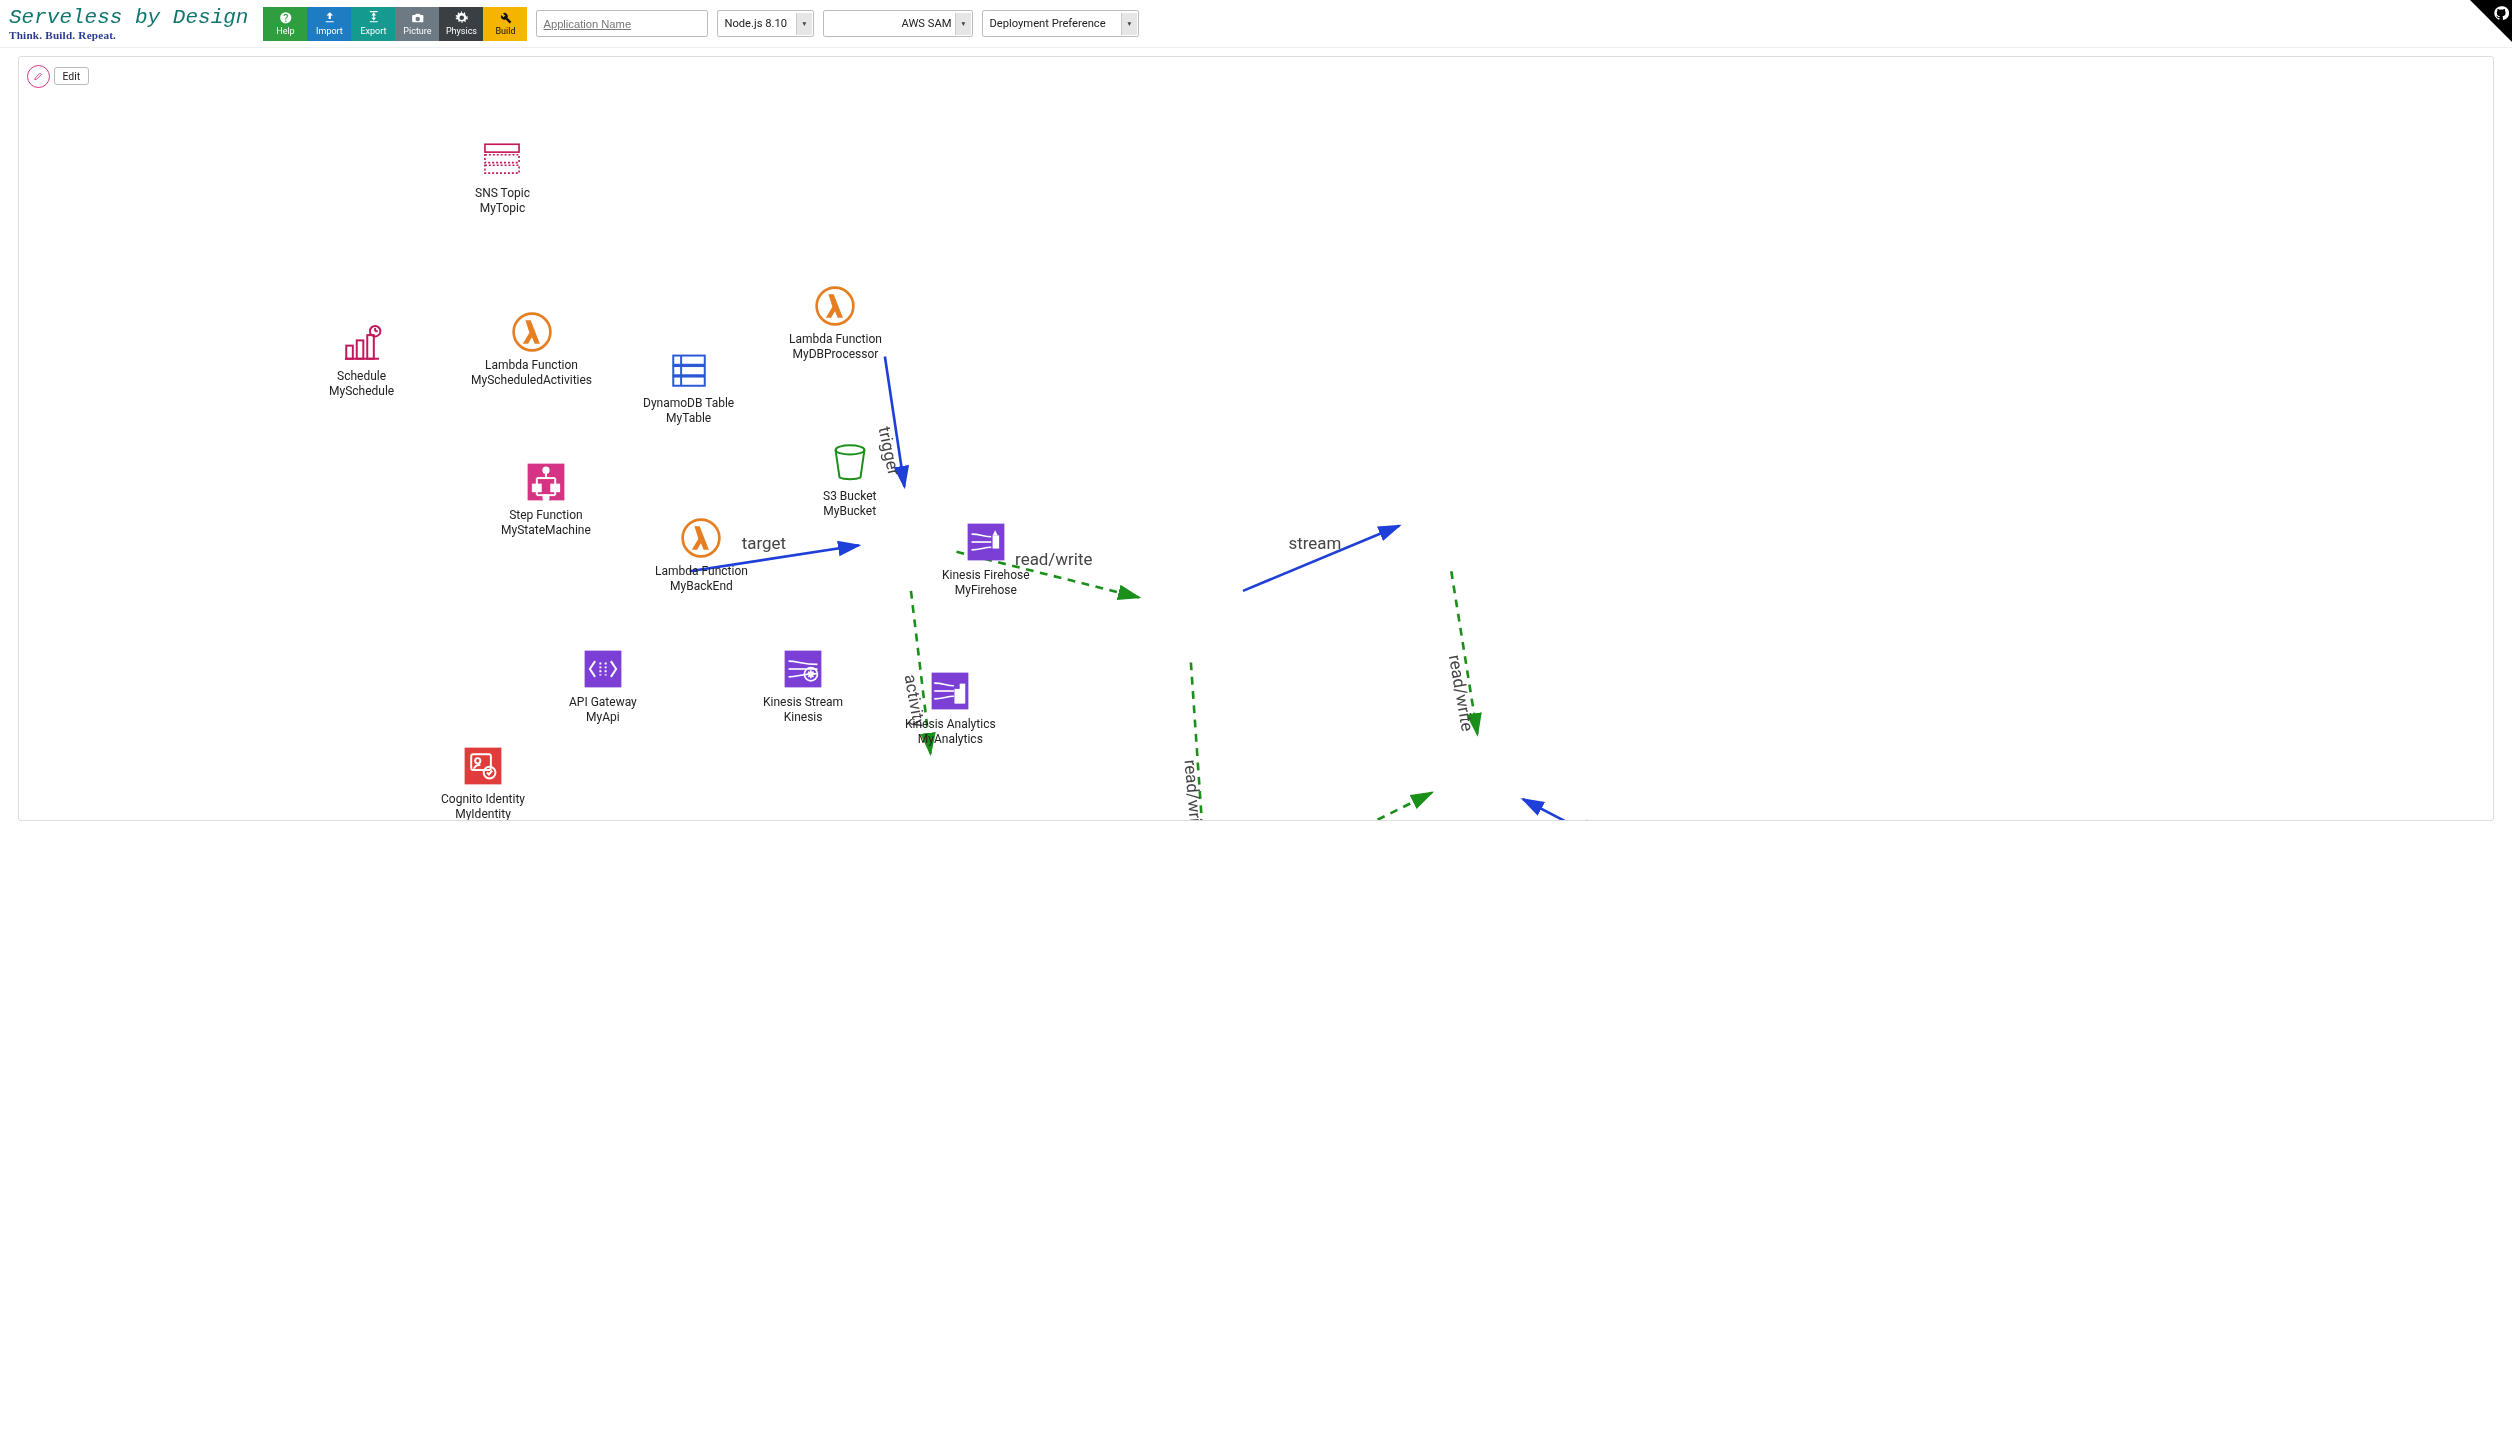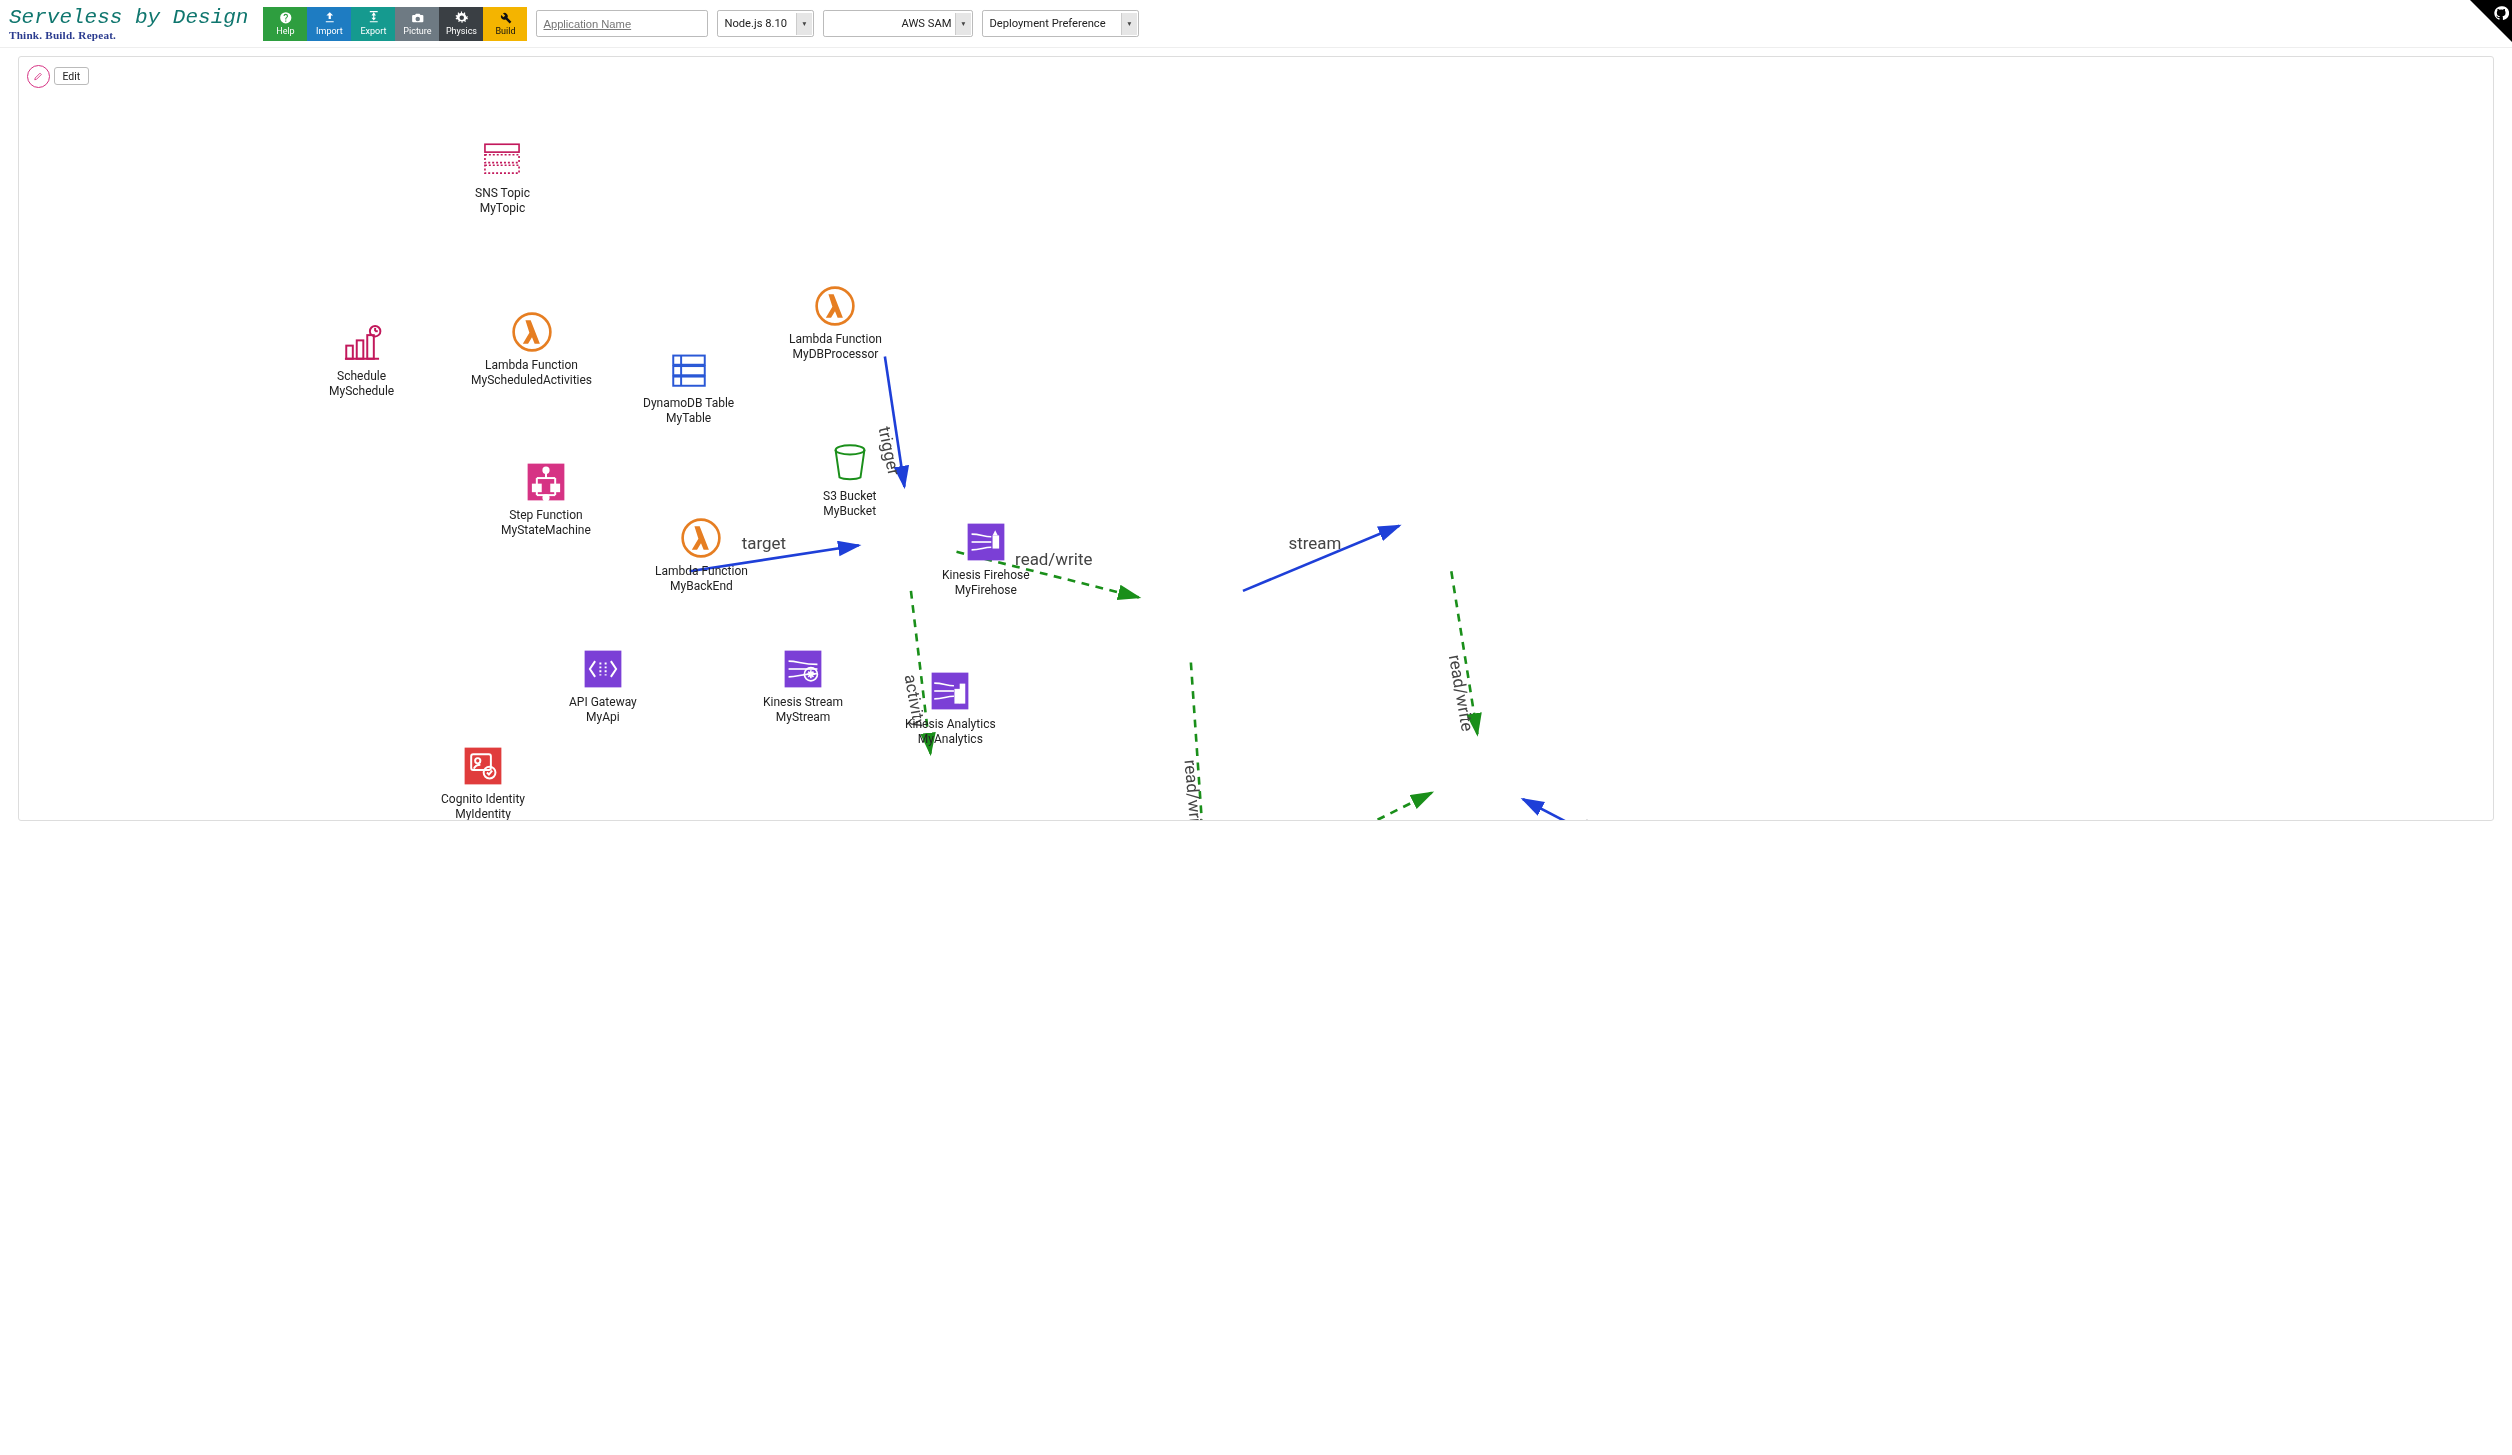--- a/index.html
+++ b/index.html
@@ -336,21 +336,21 @@
           <g stroke="#fff" stroke-width="2.5" fill="none">
             <path d="M10 20c15 0 20 5 44 5"></path>
             <path d="M10 32c15 0 20 0 44 0"></path>
             <path d="M10 44c15 0 20-5 44-5"></path>
             <circle cx="44" cy="40" r="10"></circle>
             <path d="M38 40h12M44 34v12M40 36l8 8M48 36l-8 8"></path>
           </g>
         </svg>
     </span>
     <span class="t1">Kinesis Stream</span>
-    <span class="t2">MyStream</span>
+    <span class="t2">Kinesis</span>
   </div>
 
   <div class="node" style="left:886px;top:613px;">
     <span class="icon">
       <svg viewBox="0 0 64 64">
           <rect x="4" y="4" width="56" height="56" fill="#7b3fd6"></rect>
           <g stroke="#fff" stroke-width="2.5" fill="none">
             <path d="M8 20c14 0 18 4 30 4"></path>
             <path d="M8 32h30"></path>
             <path d="M8 44c14 0 18-4 30-4"></path>

